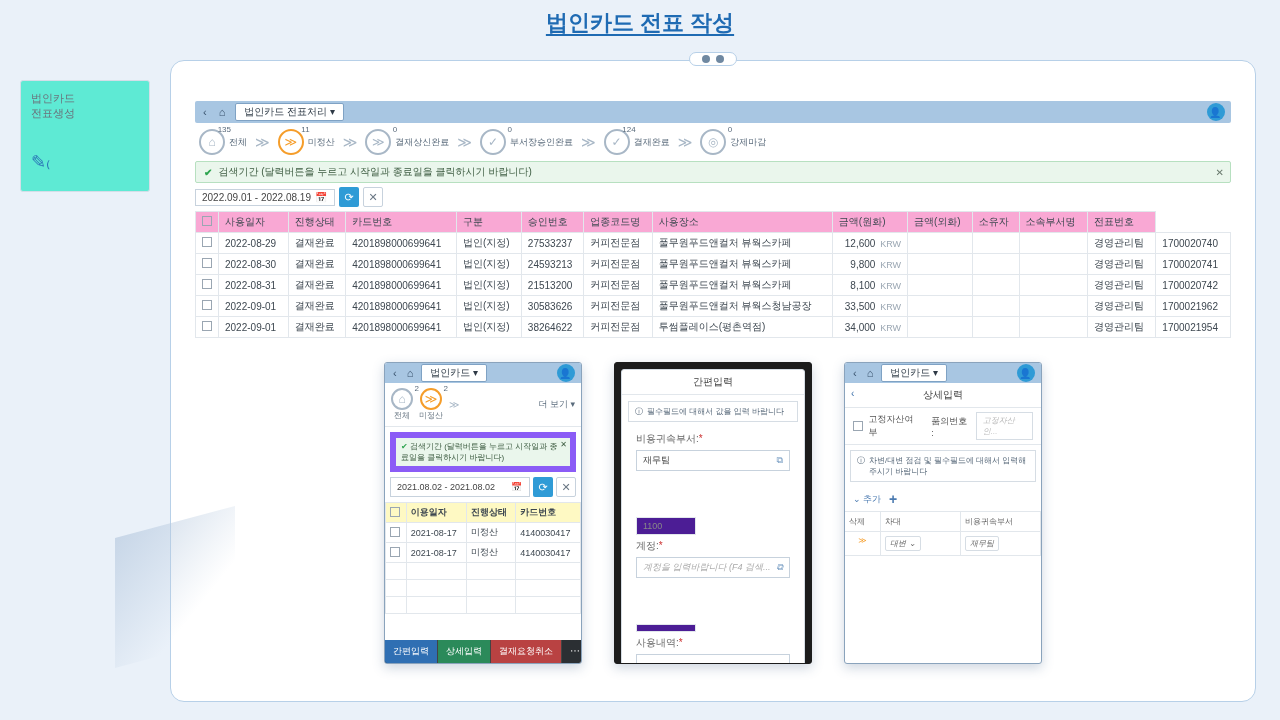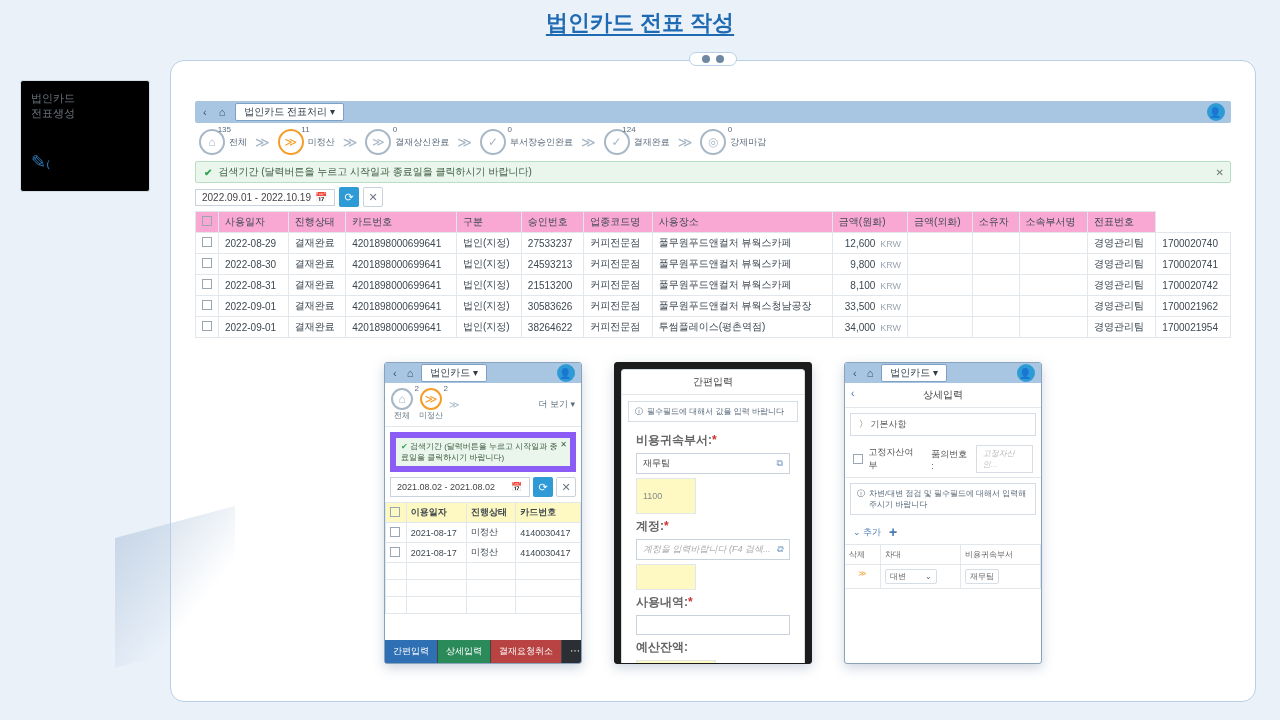--- a/index.html
+++ b/index.html
@@ -1,20 +1,20 @@
 <!DOCTYPE html>
 <html><head>
 <meta charset="utf-8">
 <style>
 * { margin: 0; padding: 0; box-sizing: border-box; }
 body { font-family: "Malgun Gothic", sans-serif; background: #eaf1f9; width: 1280px; height: 720px; overflow: hidden; font-size: 10px; }
 
 .page-title { text-align: center; color: #1f6bb3; font-size: 22px; font-weight: 700; padding: 8px 0 4px; text-decoration: underline; text-underline-offset: 4px; }
 
-.side-card { position: absolute; left: 20px; top: 80px; width: 130px; height: 112px; background: #000000; border: 1px solid #d4dee8; border-radius: 3px; padding: 10px; font-size: 11px; color: #6a737c; }
+.side-card { position: absolute; left: 20px; top: 80px; width: 130px; height: 112px; background: #5eead4; border: 1px solid #d4dee8; border-radius: 3px; padding: 10px; font-size: 11px; color: #6a737c; }
 .side-card .sc-icon { margin-top: 30px; color: #2b77b7; font-size: 18px; }
 
 .main-panel { position: absolute; left: 170px; top: 60px; right: 24px; bottom: 18px; background: #fff; border: 1px solid #b7d0e8; border-radius: 14px; padding: 40px 24px 18px; }
 .dots { position: absolute; top: -9px; left: 50%; transform: translateX(-50%); background: #fff; border: 1px solid #b7d0e8; border-radius: 10px; padding: 2px 12px; display: flex; gap: 6px; }
 .dots span { width: 8px; height: 8px; border-radius: 50%; background: #6f88a1; display: inline-block; }
 
 
 .desk-header { background: #a8c6e2; height: 22px; border-radius: 2px; display: flex; align-items: center; gap: 8px; padding: 0 6px; position: relative; }
 .desk-header .chev, .desk-header .home-ic, .mh .chev, .mh .home-ic { color: #3b5570; font-size: 11px; padding: 0 2px; cursor: pointer; }
 .desk-header .dropdown, .mh .dropdown { background: #fff; border: 1px solid #7fa2c4; border-radius: 2px; padding: 1px 8px; font-size: 10px; color: #2e3a46; }
@@ -66,37 +66,37 @@
 .m-foot .fb { flex: 0 0 auto; padding: 5px 8px; font-size: 9px; color: #fff; border-right: 1px solid #444; text-align: center; }
 .m-foot .fb.blue { background: #2f6fb3; }
 .m-foot .fb.green { background: #2b8a5a; }
 .m-foot .fb.red { background: #b94242; }
 .m-foot .dots3 { margin-left: auto; color: #eee; padding: 5px 8px; }
 
 .dialog { background: #fff; margin: 6px; border: 1px solid #d6dde4; border-radius: 3px; flex: 1; display: flex; flex-direction: column; }
 .dlg-title { text-align: center; font-size: 10px; padding: 5px; border-bottom: 1px solid #e2e7ec; color: #444; }
 .dlg-info { border: 1px solid #d6dde4; margin: 6px; padding: 4px 6px; font-size: 8px; color: #5a6b7c; display: flex; gap: 4px; }
 .dlg-body { padding: 4px 14px; font-size: 9px; color: #555; display: flex; flex-direction: column; gap: 4px; overflow: hidden; }
-.fld-label { font-size: 12px; color: #666; font-weight: bold; }
+.fld-label { font-size: 10px; color: #666; }
 .fld-label .req { color: #c33; }
 .fld-in { border: 1px solid #c7d2dd; padding: 3px 6px; font-size: 9px; color: #444; display: flex; justify-content: space-between; align-items: center; }
 .fld-in.muted { color: #aaa; font-style: italic; }
-.fld-ro { border: 1px solid #e2e7ec; background: #fef9c3; padding: 12px 6px; font-size: 9px; color: #888; width: 60px; }
+.fld-ro { border: 1px solid #e2e7ec; background: #4c1d95; padding: 3px 6px; font-size: 9px; color: #888; width: 60px; margin-top: 42px; }
 
 .sub-hdr { background: #fff; padding: 5px; text-align: center; font-size: 10px; color: #444; position: relative; border-bottom: 1px solid #e2e7ec; }
 .sub-hdr .back { position: absolute; left: 6px; color: #3b6fa8; }
 .sec-hdr { border: 1px solid #d6dde4; margin: 5px; padding: 4px 8px; font-size: 9px; color: #555; }
 .chk-row { display: flex; align-items: center; gap: 6px; padding: 4px 8px; font-size: 9px; color: #555; border-bottom: 1px solid #e2e7ec; }
 .chk-row .ro-box { margin-left: auto; border: 1px solid #d6dde4; padding: 2px 6px; color: #bbb; font-style: italic; font-size: 8px; width: 60px; overflow: hidden; }
 .add-row { display: flex; align-items: center; gap: 8px; padding: 4px 8px; font-size: 9px; color: #4a7ab0; }
 .add-row .plus { font-size: 14px; font-weight: 700; }
 .grid3 { display: grid; grid-template-columns: 36px 1fr 1fr; border-top: 1px solid #e2e7ec; }
 .grid3 > div { border-right: 1px solid #e2e7ec; border-bottom: 1px solid #e2e7ec; padding: 4px; font-size: 8px; color: #666; }
 .grid3 .ff { color: #f59d2a; text-align: center; }
-.grid3 .pill { border: 1px solid #d6dde4; border-radius: 2px; padding: 1px 4px; display: inline-flex; align-items: center; gap: 19px; }
+.grid3 .pill { border: 1px solid #d6dde4; border-radius: 2px; padding: 1px 4px; display: inline-flex; align-items: center; gap: 3px; font-style: italic; }
 .m3-foot { margin-top: auto; background: #2b2f33; display: flex; gap: 4px; padding: 4px; }
 .m3-foot .b { padding: 4px 10px; font-size: 9px; border-radius: 2px; }
 .m3-foot .b.green { background: #2b8a5a; color: #fff; }
 .m3-foot .b.out { border: 1px solid #b48; color: #e9a; }
 .link-ic { color: #6a93bd; font-size: 9px; }
 </style>
 </head>
 <body>
 
 <div class="page-title">법인카드 전표 작성</div>
@@ -171,21 +171,21 @@
     </div>
 
   <div class="info-bar">
     <span class="ok">✔</span>
     <span>검색기간 (달력버튼을 누르고 시작일과 종료일을 클릭하시기 바랍니다)</span>
     <span class="x">✕</span>
   </div>
 
   <div class="tool-row">
     <div class="date-in">
-      <span>2022.09.01 - 2022.10.19</span>
+      <span>2022.09.01 - 2022.08.19</span>
       <span>📅</span>
     </div>
     <div class="ibtn refresh">⟳</div>
     <div class="ibtn clear">✕</div>
   </div>
 
   <table class="dtable">
     <thead>
         <tr id="dt-head">
           <th style="width: 22px;"><span class="cb"></span></th>
@@ -411,21 +411,20 @@
       <div class="mh">
         <span class="chev">‹</span>
         <span class="home-ic">⌂</span>
         <span class="dropdown">법인카드 ▾</span>
         <span class="avatar">👤</span>
       </div>
       <div class="sub-hdr">
         <span class="back">‹</span>
         <span>상세입력</span>
       </div>
-      <div class="sec-hdr">〉 <span>기본사항</span></div>
       <div class="chk-row">
         <span class="cb"></span>
         <span>고정자산여부</span>
         <span style="margin-left:6px">품의번호 :</span>
         <span class="ro-box">고정자산인...</span>
       </div>
       <div class="dlg-info" style="margin:5px">
         <span>ⓘ</span>
           <span>차변/대변 점검 및 필수필드에 대해서 입력해 주시기 바랍니다</span>
       </div>

